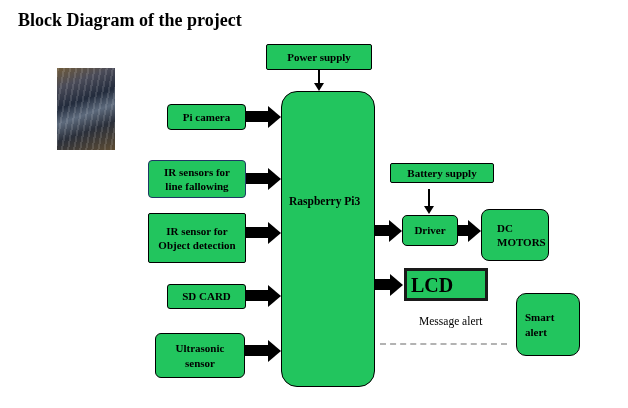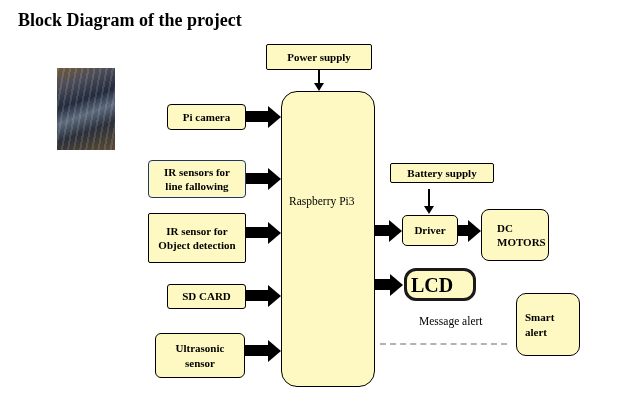--- a/index.html
+++ b/index.html
@@ -10,36 +10,36 @@
   .title{
     position:absolute;left:18px;top:10px;font-size:18px;font-weight:bold;
   }
   .photo{
     position:absolute;left:57px;top:68px;width:58px;height:82px;
     background:
       repeating-linear-gradient(100deg, rgba(255,255,255,0.12) 0 2px, rgba(0,0,0,0) 2px 6px),
       linear-gradient(160deg,#6e5a3a 0%,#4a4b58 20%,#222b3c 40%,#5d6a7c 55%,#2a2f3a 72%,#5d4c33 100%);
   }
   .box{
-    position:absolute;border:1.6px solid #000;background:#fef9c3;
+    position:absolute;border:1.6px solid #000;background:#22c55e;
     display:flex;flex-direction:column;align-items:center;justify-content:center;
     font-weight:bold;font-size:11px;line-height:1.3;text-align:center;box-sizing:border-box;
   }
   .harrow{position:absolute;height:11px;background:#000;}
   .harrow::after{
     content:"";position:absolute;left:100%;top:50%;transform:translateY(-50%);
     border-top:11px solid transparent;border-bottom:11px solid transparent;border-left:13px solid #000;
   }
   .varrow{position:absolute;width:2.4px;background:#000;}
   .varrow::after{
     content:"";position:absolute;top:100%;left:50%;transform:translateX(-50%);
     border-left:5px solid transparent;border-right:5px solid transparent;border-top:8px solid #000;
   }
   .rpi{border-radius:16px;}
-  .rpi-label{position:absolute;left:7px;top:102px;font-weight:normal;font-size:11.5px;}
+  .rpi-label{position:absolute;left:7px;top:102px;font-weight:bold;font-size:11.5px;}
   .dashed{position:absolute;border-top:2px dashed #b3b3b3;height:0;}
   .note{position:absolute;font-size:11.5px;font-weight:normal;}
   .left-text{align-items:flex-start;text-align:left;}
 </style>
 </head>
 <body>
 
 <div class="canvas">
 
   <div class="title">Block Diagram of the project</div>
@@ -92,21 +92,21 @@
   <div class="box" style="left:402px;top:215px;width:56px;height:31px;border-radius:5px;">
     <span>Driver</span>
   </div>
   <div class="harrow" style="left:458px;top:225px;width:10px;"></div>
   <div class="box left-text" style="left:481px;top:209px;width:68px;height:52px;border-radius:8px;padding-left:15px;">
     <span>DC</span>
     <span>MOTORS</span>
   </div>
 
   <div class="harrow" style="left:375px;top:279px;width:15px;"></div>
-  <div class="box left-text" style="left:404px;top:268px;width:72px;height:33px;border:3px solid #1a1a1a;border-radius:12px;font-size:20px;padding-left:4px;justify-content:center;">
+  <div class="box left-text" style="left:404px;top:268px;width:84px;height:33px;border:3px solid #1a1a1a;border-radius:0;font-size:20px;padding-left:4px;justify-content:center;">
     <span>LCD</span>
   </div>
 
   <div class="note" style="left:419px;top:315px;">Message alert</div>
   <div class="dashed" style="left:380px;top:343px;width:127px;"></div>
   <div class="box left-text" style="left:516px;top:293px;width:64px;height:63px;border-radius:10px;padding-left:8px;">
     <span>Smart</span>
     <span>alert</span>
   </div>
 

